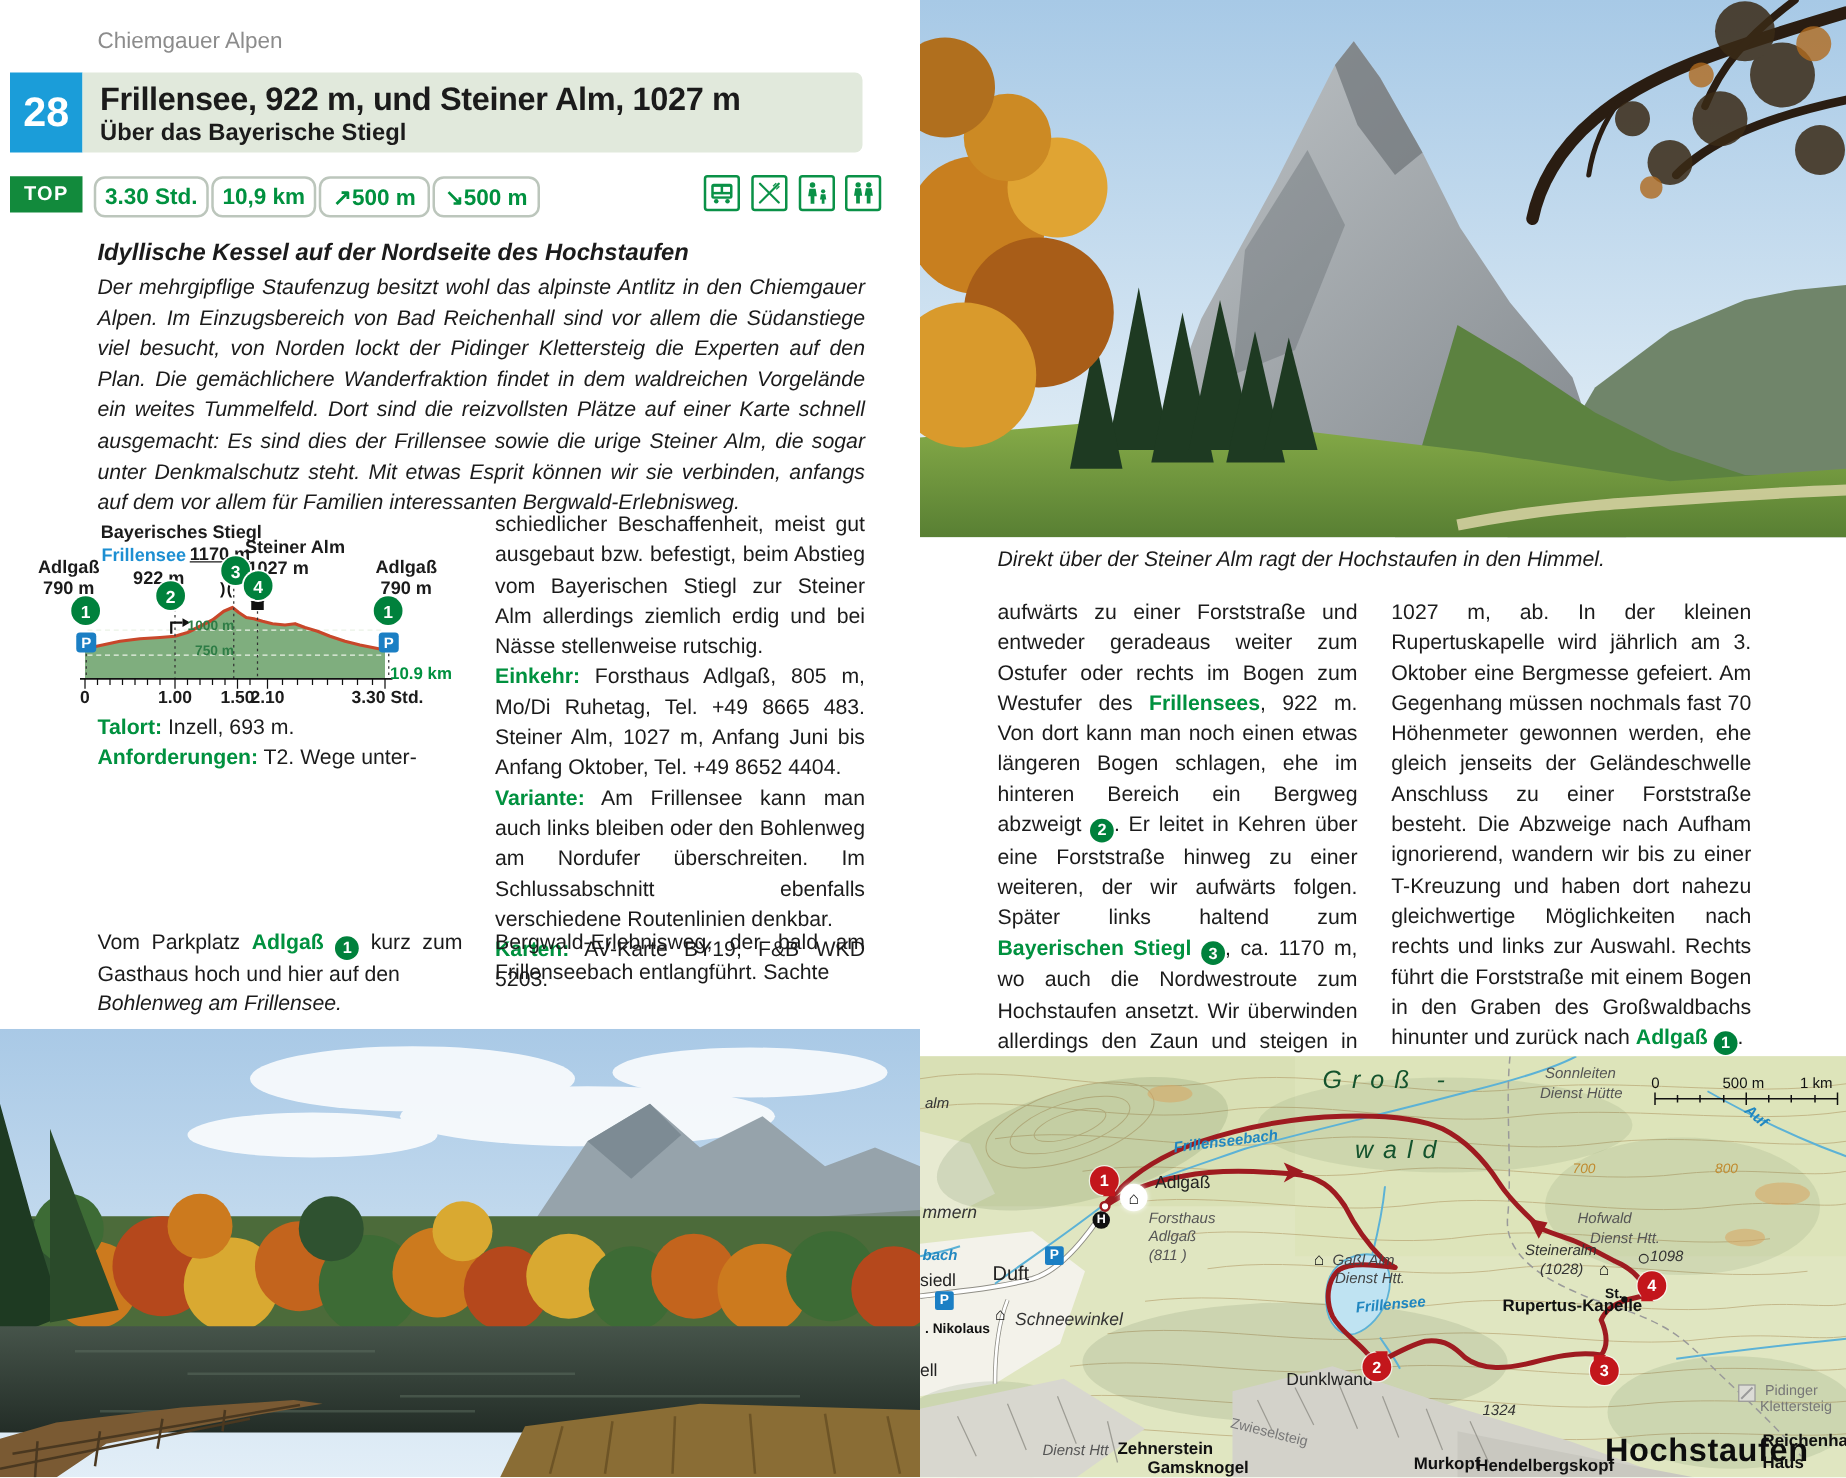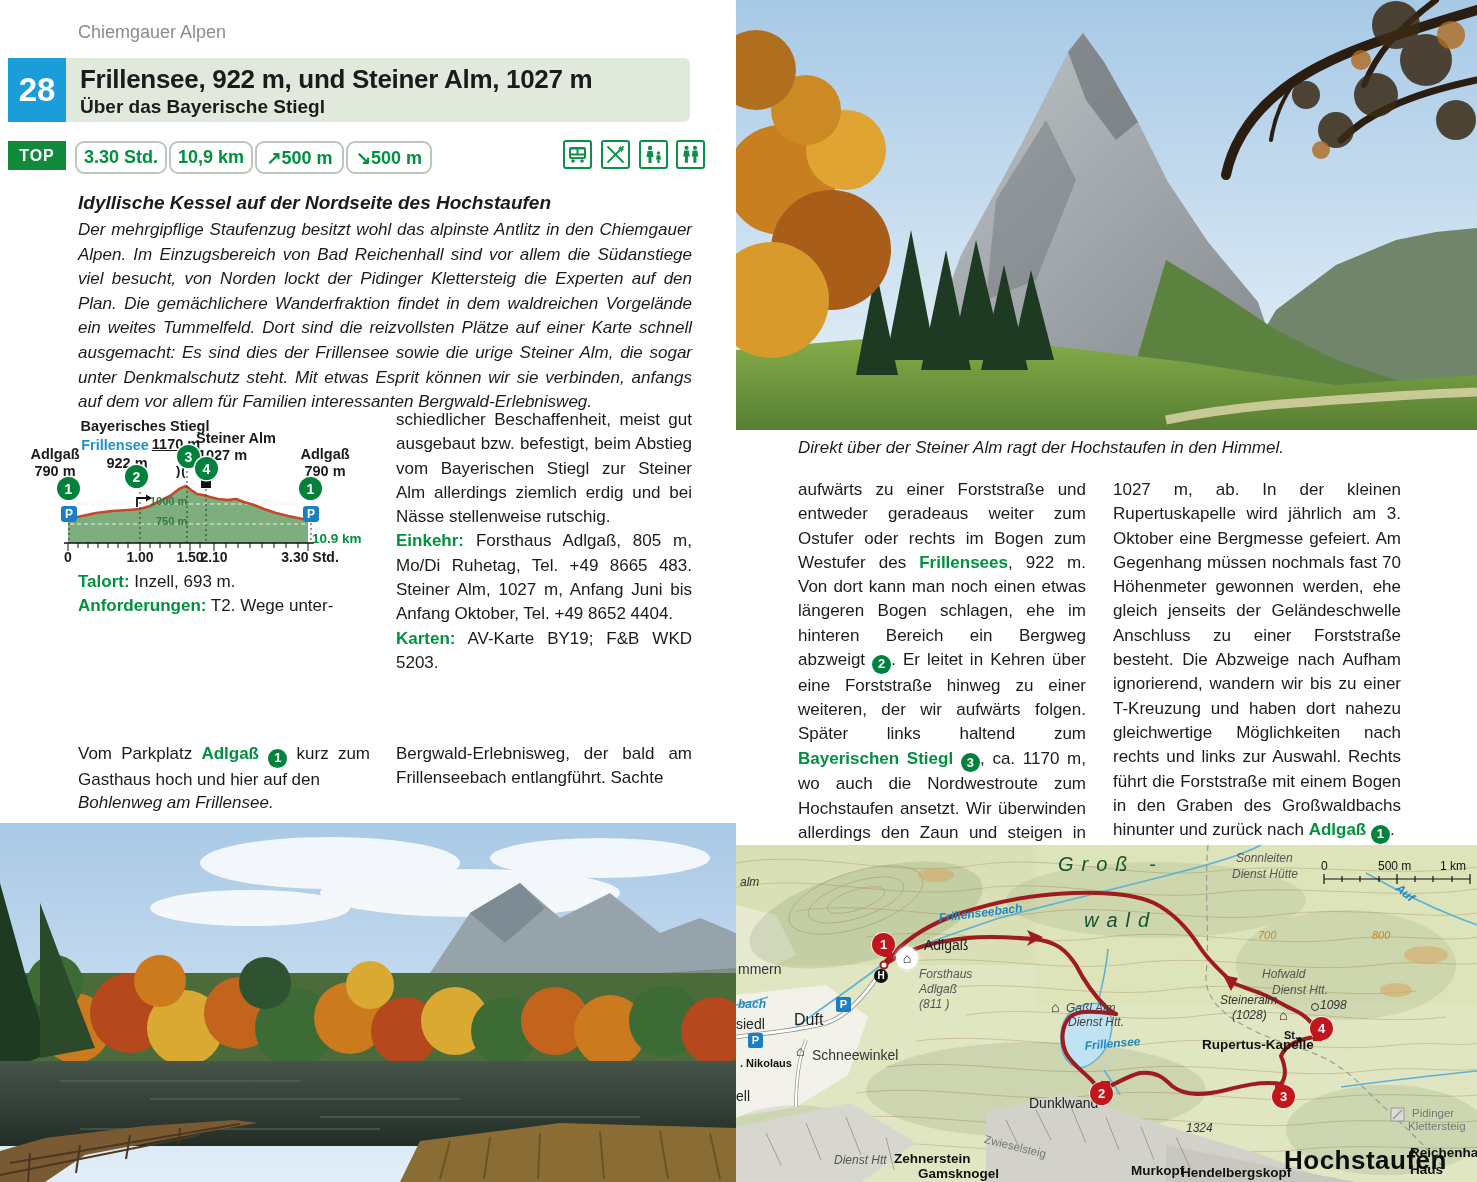--- a/index.html
+++ b/index.html
@@ -44,21 +44,21 @@
   .wpnum{display:inline-flex;width:19px;height:19px;border-radius:50%;background:#00813c;color:#fff;
       font-size:13px;font-weight:700;align-items:center;justify-content:center;vertical-align:-3px;}
   .caption{position:absolute;font-size:17px;font-style:italic;white-space:nowrap;}
   
   #photo-top{left:736px;top:0;width:741px;height:430px;overflow:hidden;}
   #photo-lake{left:0;top:823px;width:736px;height:359px;overflow:hidden;}
   
   #map{left:736px;top:845px;width:741px;height:337px;overflow:hidden;background:#dfe5c0;}
   #map-labels span{position:absolute;white-space:nowrap;transform-origin:left top;}
   .m-it{font-size:12px;font-style:italic;color:#333;}
-  .m-it2{font-size:14px;color:#333;}
+  .m-it2{font-size:14px;font-style:italic;color:#333;}
   .m-area{font-size:20px;font-style:italic;color:#14532d;letter-spacing:8px;}
   .m-hut{font-size:12px;font-style:italic;color:#555;}
   .m-hut2{font-size:12px;font-style:italic;color:#444;}
   .m-scale{font-size:12px;color:#111;}
   .m-water{font-size:12px;font-style:italic;font-weight:700;color:#2187c0;}
   .m-contour{font-size:11px;font-style:italic;color:#c08a2e;}
   .m-bold{font-size:13.5px;font-weight:700;color:#111;}
   .m-bold-sm{font-size:11px;font-weight:700;color:#111;}
   .m-peak{font-size:26px;font-weight:700;color:#0d0d0d;letter-spacing:.5px;}
   .m-gray{font-size:11.5px;color:#777;}
@@ -219,20 +219,21 @@
   <p><span class="kw">Anforderungen:</span><span> T2. Wege unter-</span></p>
 </div>
 <div class="body-col" style="left:78px;top:742px;width:292px;">
   <p><span>Vom Parkplatz </span><span class="gn">Adlgaß</span> <span class="wpnum">1</span><span> kurz zum Gasthaus hoch und hier auf den</span></p>
 </div>
 <div class="caption" style="left:78px;top:793px;">Bohlenweg am Frillensee.</div>
 
 <div class="body-col" style="left:396px;top:408px;width:296px;">
   <p>schiedlicher Beschaffenheit, meist gut ausgebaut bzw. befestigt, beim Abstieg vom Bayerischen Stiegl zur Steiner Alm allerdings ziemlich erdig und bei Nässe stellenweise rutschig.</p>
   <p><span class="kw">Einkehr:</span><span> Forsthaus Adlgaß, 805 m, Mo/Di Ruhetag, Tel. +49 8665 483. Steiner Alm, 1027 m, Anfang Juni bis Anfang Oktober, Tel. +49 8652 4404.</span></p>
+  <p><span class="kw">Variante:</span><span> Am Frillensee kann man auch links bleiben oder den Bohlenweg am Nordufer überschreiten. Im Schlussabschnitt ebenfalls verschiedene Routenlinien denkbar.</span></p>
   <p><span class="kw">Karten:</span><span> AV-Karte BY19; F&amp;B WKD 5203.</span></p>
 </div>
 <div class="body-col" style="left:396px;top:742px;width:296px;">Bergwald-Erlebnisweg, der bald am Frillenseebach entlangführt. Sachte</div>
 
 <div class="abs" id="photo-top">
   <svg width="741" height="430" viewBox="0 0 741 430">
     <defs>
       <linearGradient id="sky1" x1="0" y1="0" x2="0" y2="1">
           <stop offset="0" stop-color="#a7c9e6"></stop>
           <stop offset="1" stop-color="#e9f2f8"></stop>

